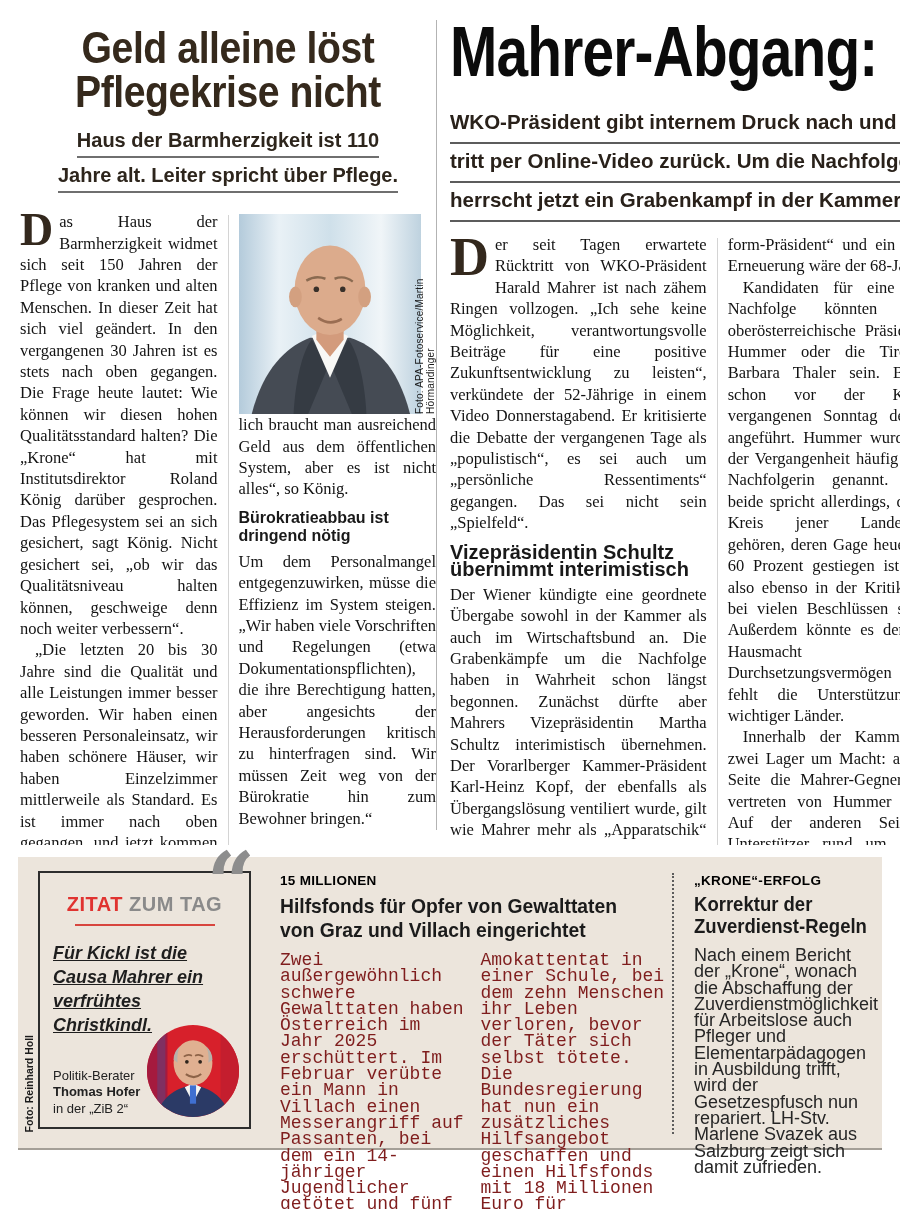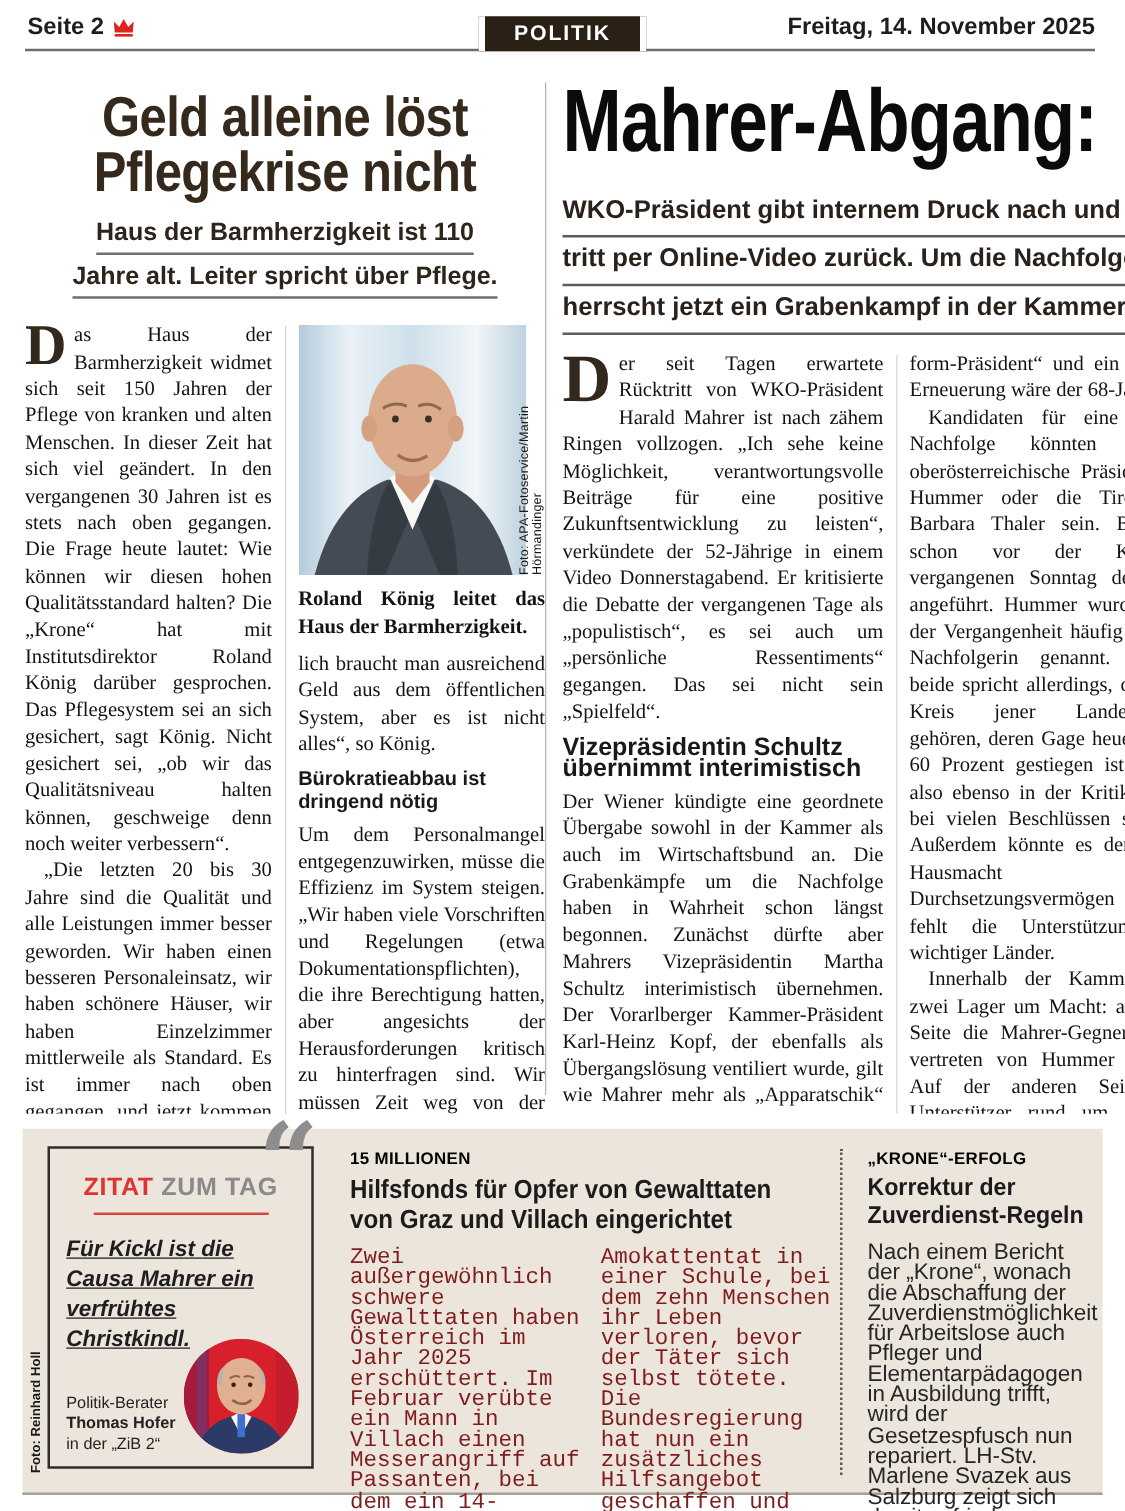--- a/index.html
+++ b/index.html
@@ -73,34 +73,20 @@
   .kstory { flex:1; padding:16px 14px 0 20px; }
   .kstory-h { margin-top:5px; font-size:19.5px; line-height:22px; font-weight:800; color:#1b1b1b; }
   .kstory-h span { display:block; transform:scaleX(0.95); transform-origin:left center; white-space:nowrap; }
   .kstory-text { margin-top:10px; font-size:18px; line-height:16.3px; color:#262626; }
 </style>
 </head>
 <body>
 
 <div class="page">
 
-  <header class="hdr">
-    <div class="hdr-rule"></div>
-    <div class="hdr-left">
-      <span>Seite 2</span>
-      <span class="crown-icon">
-        <svg width="20" height="16" viewBox="0 0 24 20">
-          <path d="M3 15 L2 4 L7.5 9.5 L12 1.5 L16.5 9.5 L22 4 L21 15 Z" fill="#df241e"></path>
-          <rect x="3" y="16.5" width="18" height="2.6" fill="#df241e"></rect>
-        </svg>
-      </span>
-    </div>
-    <div class="politik-box">POLITIK</div>
-    <div class="hdr-date">Freitag, 14. November 2025</div>
-  </header>
 
   <main class="articles">
 
     <section class="art-left serif">
       <h1 class="lh">
         <span>Geld alleine löst</span>
         <span>Pflegekrise nicht</span>
       </h1>
       <div class="lsub">
         <div>Haus der Barmherzigkeit ist 110</div><br>
@@ -134,21 +120,20 @@
               <ellipse cx="62" cy="87" rx="7" ry="11" fill="#d3a080"></ellipse>
               <ellipse cx="138" cy="87" rx="7" ry="11" fill="#d3a080"></ellipse>
               <path d="M74 70 q10 -6 21 -2" stroke="#8a6a50" fill="none" stroke-width="2.6"></path>
               <path d="M105 68 q11 -4 20 3" stroke="#8a6a50" fill="none" stroke-width="2.6"></path>
               <circle cx="85" cy="79" r="3" fill="#39302a"></circle>
               <circle cx="114" cy="79" r="3" fill="#39302a"></circle>
               <path d="M87 109 q13 9 26 1" stroke="#9a6d52" fill="none" stroke-width="2.8"></path>
             </svg>
             <figcaption class="photo-credit">Foto: APA-Fotoservice/Martin Hörmandinger</figcaption>
           </figure>
-          <p class="caption">Roland König leitet das Haus der Barmherzigkeit.</p>
           <p>lich braucht man ausreichend Geld aus dem öffentlichen System, aber es ist nicht alles“, so König.</p>
           <h3 class="subhead">Bürokratieabbau ist dringend nötig</h3>
           <p>Um dem Personalmangel entgegenzuwirken, müsse die Effizienz im System steigen. „Wir haben viele Vorschriften und Regelungen (etwa Dokumentationspflichten), die ihre Berechtigung hatten, aber angesichts der Herausforderungen kritisch zu hinterfragen sind. Wir müssen Zeit weg von der Bürokratie hin zum Bewohner bringen.“</p>
 
         </div>
       </div>
     </section>
 
     <div class="main-vdiv"></div>
 

